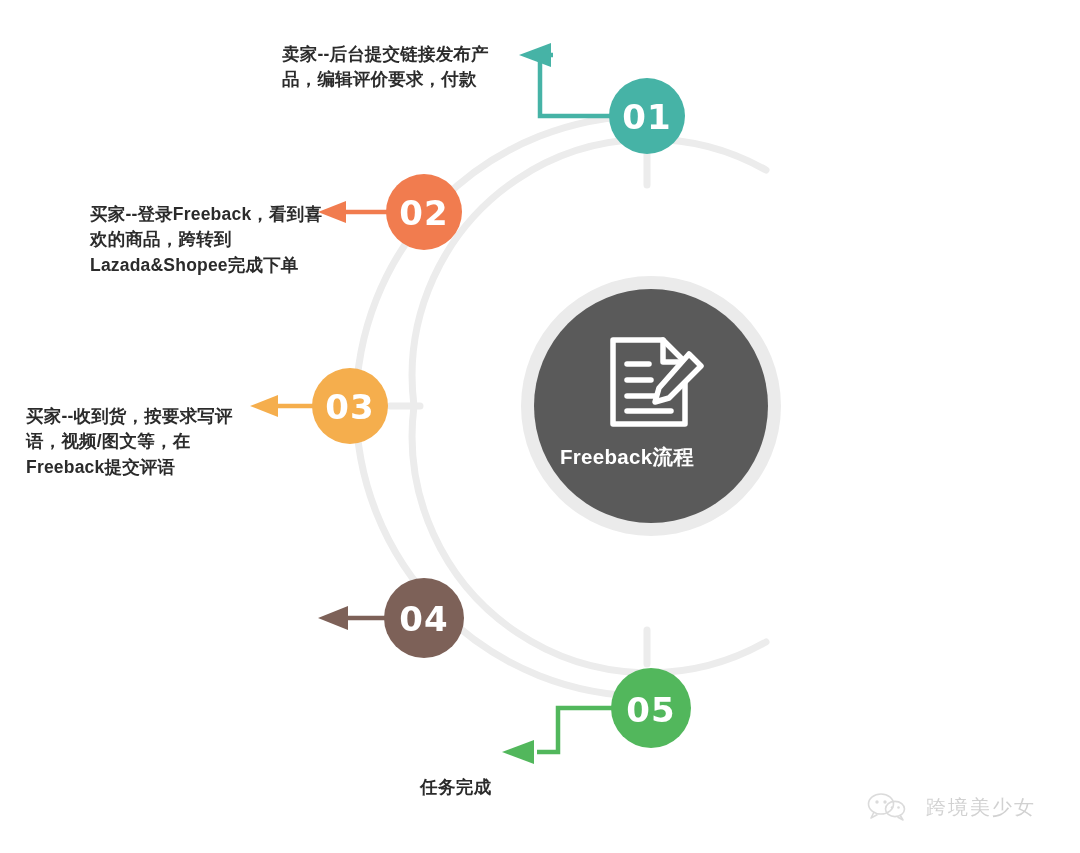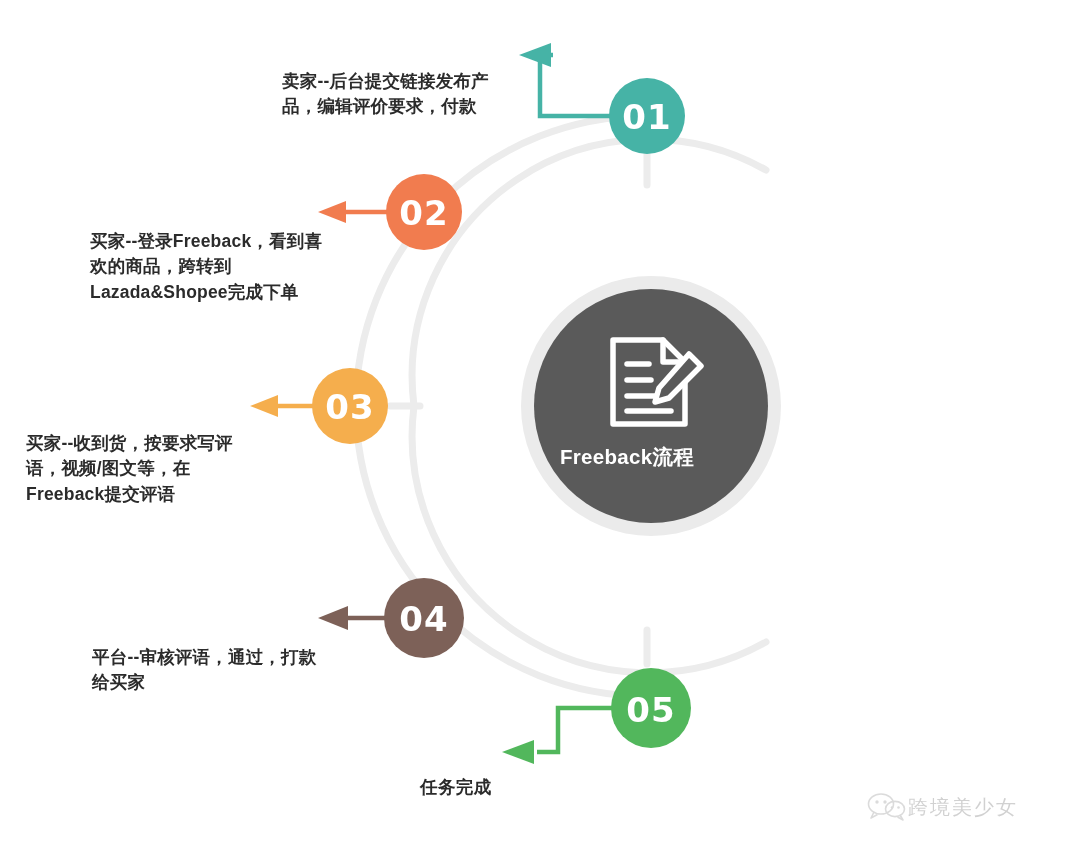--- a/index.html
+++ b/index.html
@@ -25,21 +25,20 @@
     height: 853px;
   }
   .step-label {
     position: absolute;
     font-weight: bold;
     font-size: 17.5px;
     line-height: 1.45;
     color: #2b2b2b;
     letter-spacing: 0.2px;
     white-space: pre-line;
-    margin-top: 27px;
   }
   #label-01 { left: 282px; top: 42px; width: 230px; }
   #label-02 { left: 90px;  top: 202px; width: 240px; }
   #label-03 { left: 26px;  top: 404px; width: 230px; }
   #label-04 { left: 92px;  top: 618px; width: 225px; }
   #label-finish {
     position: absolute;
     left: 420px;
     top: 775px;
     font-weight: bold;
@@ -65,21 +64,21 @@
     fill: #ffffff;
     font-size: 34px;
     letter-spacing: 1px;
   }
   #watermark {
     position: absolute;
     left: 866px;
     top: 793px;
     display: flex;
     align-items: flex-end;
-    gap: 2px;
+    gap: 20px;
     opacity: 0.45;
   }
   #watermark .wm-text {
     font-size: 20px;
     color: #9a9a9a;
     letter-spacing: 2px;
     font-family: "DejaVu Sans", sans-serif;
   }
 </style>
 </head>
@@ -149,21 +148,20 @@
     </g>
     <circle cx="651" cy="708" r="40" fill="#52b75c"></circle>
     <text x="651" y="722" text-anchor="middle" class="num-text">05</text>
   </svg>
 
   <div class="hub-caption">Freeback流程</div>
 
   <div class="step-label" id="label-01">卖家--后台提交链接发布产品，编辑评价要求，付款</div>
   <div class="step-label" id="label-02">买家--登录Freeback，看到喜欢的商品，跨转到Lazada&amp;Shopee完成下单</div>
   <div class="step-label" id="label-03">买家--收到货，按要求写评语，视频/图文等，在Freeback提交评语</div>
-  <div class="step-label" id="label-04">平台--审核评语，通过，打款给买家</div>
 
   <div id="label-finish">任务完成</div>
 
   <div id="watermark">
     <svg width="40" height="28" viewBox="0 0 40 28">
       <ellipse cx="15" cy="11" rx="12.5" ry="10" fill="none" stroke="#b0b0b0" stroke-width="1.6"></ellipse>
       <path d="M 8 19 L 5 25 L 11.5 21.5" fill="none" stroke="#b0b0b0" stroke-width="1.6" stroke-linejoin="round"></path>
       <circle cx="11" cy="9" r="1.7" fill="#b0b0b0"></circle>
       <circle cx="19" cy="9" r="1.7" fill="#b0b0b0"></circle>
       <ellipse cx="29" cy="16" rx="9.5" ry="7.6" fill="none" stroke="#b0b0b0" stroke-width="1.6"></ellipse>

